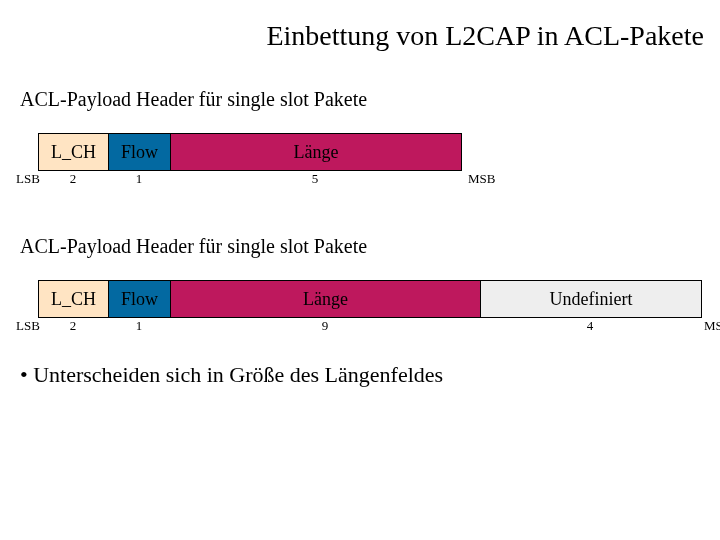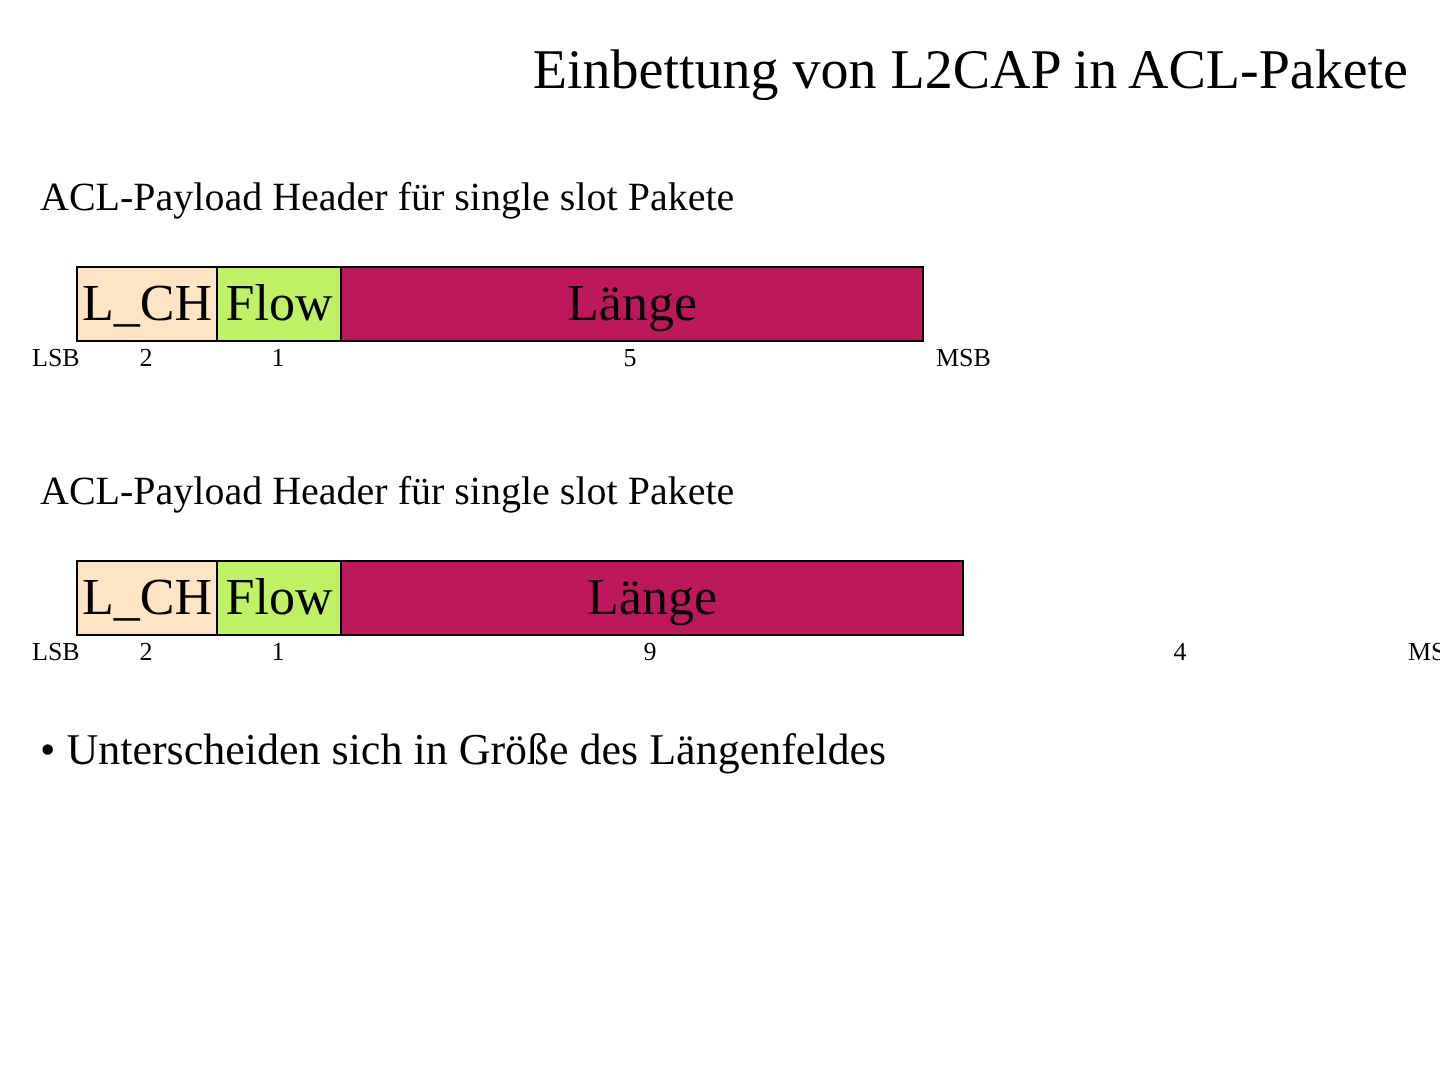--- a/index.html
+++ b/index.html
@@ -30,26 +30,26 @@
     display: flex;
     border: 1px solid #000;
     height: 38px;
     align-items: stretch;
     width: fit-content;
   }
   .field {
     display: flex;
     align-items: center;
     justify-content: center;
-    font-size: 26px;
+    font-size: 18px;
     border-right: 1px solid #000;
   }
   .field:last-child { border-right: none; }
   .c-lch { background: #ffe4c3; }
-  .c-flow { background: #bef264; }
+  .c-flow { background: #0369a1; }
   .c-len { background: #be185d; }
   .c-und { background: #eeeeee; }
   .bits {
     position: relative;
     height: 20px;
   }
   .bit {
     position: absolute;
     top: 0;
     font-size: 13px;
@@ -90,20 +90,21 @@
   </div>
 </div>
 
 <div class="subtitle">ACL-Payload Header für single slot Pakete</div>
 
 <div class="diagram-wrap" style="margin-bottom:18px">
   <div class="hdrbox">
     <div class="field c-lch" style="width:70px">L_CH</div>
     <div class="field c-flow" style="width:62px">Flow</div>
     <div class="field c-len" style="width:310px">Länge</div>
+    <div class="field c-und" style="width:220px">Undefiniert</div>
   </div>
   <div class="bits">
     <span class="lsb" style="left:-22px">LSB</span>
     <span class="bit" style="left:35px">2</span>
     <span class="bit" style="left:101px">1</span>
     <span class="bit" style="left:287px">9</span>
     <span class="bit" style="left:552px">4</span>
     <span class="msb" style="left:666px">MSB</span>
   </div>
 </div>

